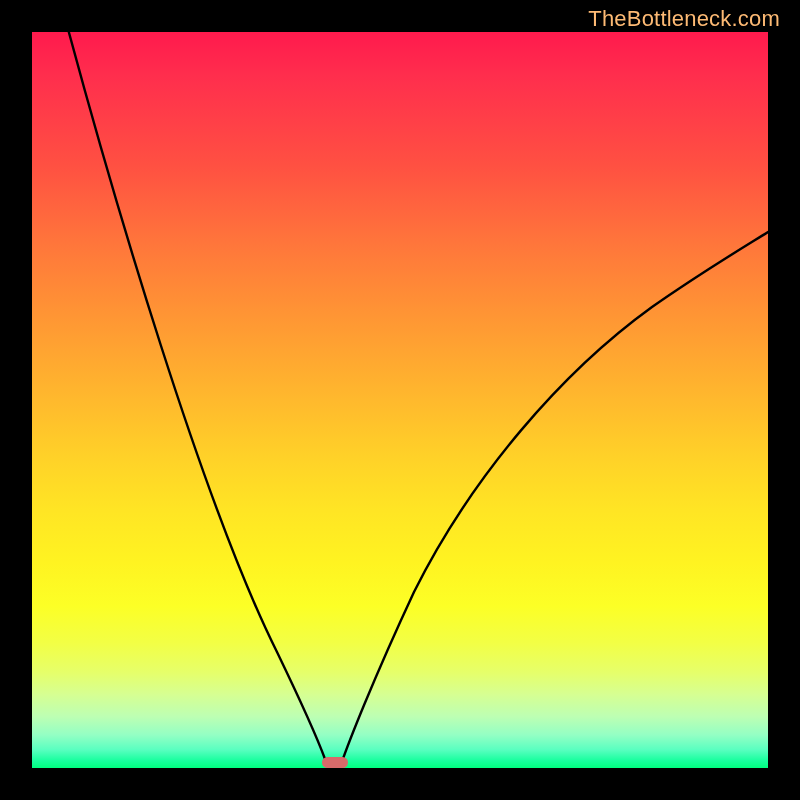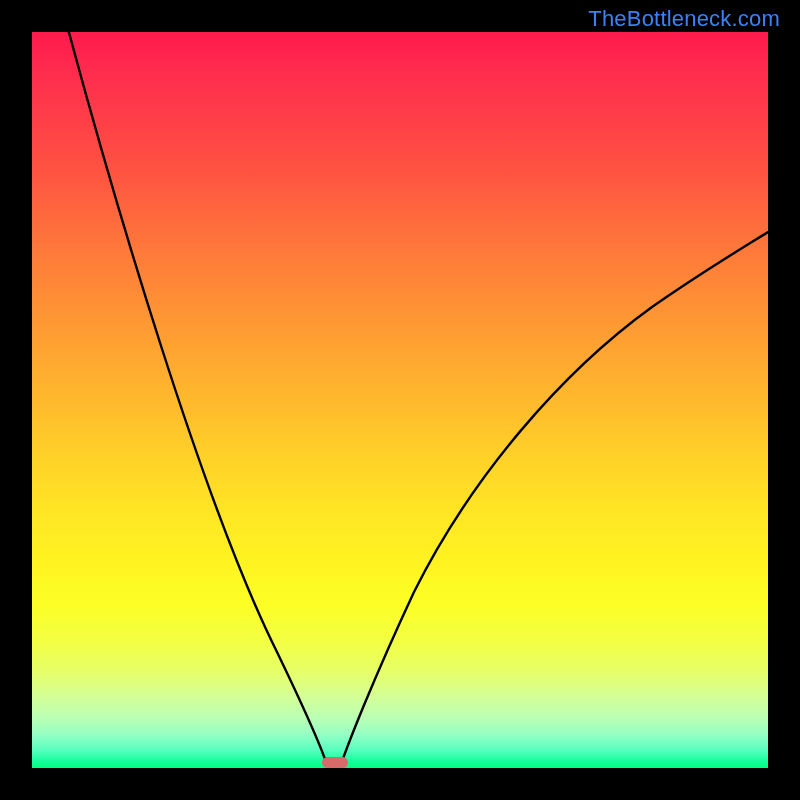--- a/index.html
+++ b/index.html
@@ -63,21 +63,21 @@
   }
   .marker {
     position: absolute;
     background: #d86a6a;
     border-radius: 999px;
   }
   .watermark {
     position: absolute;
     top: 6px;
     right: 20px;
-    color: #3b82f6;
+    color: #fdba74;
     font-size: 22px;
     font-weight: 400;
     letter-spacing: 0.2px;
     user-select: none;
     text-align: right;
   }
 </style>
 </head>
 <body>
 

